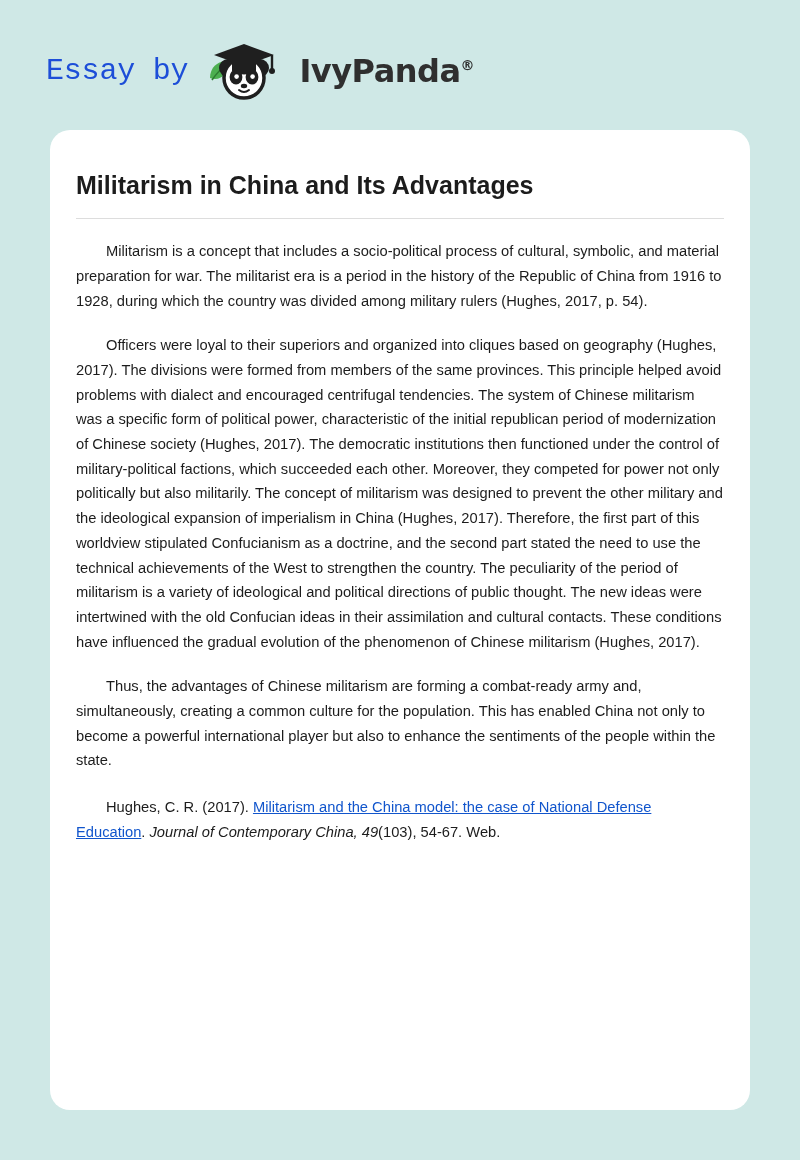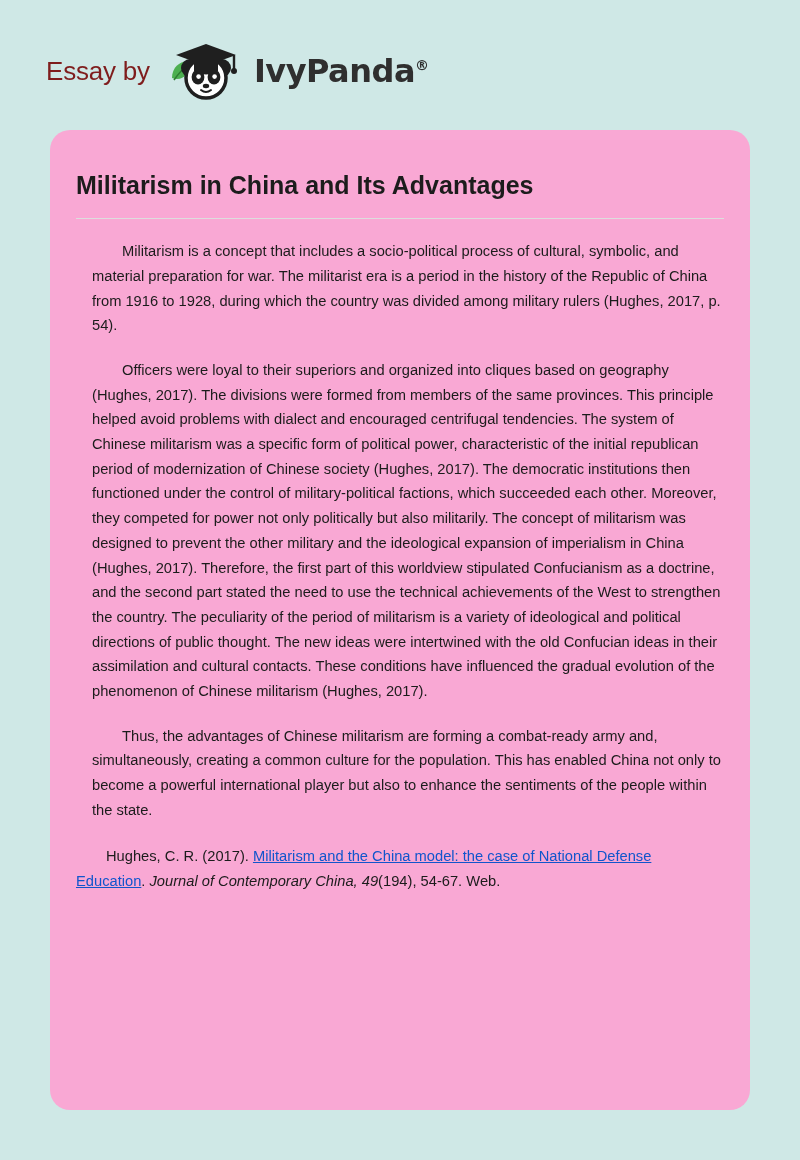--- a/index.html
+++ b/index.html
@@ -20,29 +20,29 @@
     position: relative;
   }
   
   .brand {
     display: flex;
     align-items: center;
     padding: 38px 0 0 46px;
     gap: 10px;
   }
   .brand-essay {
-    font-size: 26px;
-    color: #7f1d1d;
-    font-family: Liberation Sans, sans-serif;
+    font-size: 30px;
+    color: #1d4ed8;
+    font-family: Liberation Mono, monospace;
     letter-spacing: -0.2px;
   }
   .logo-wrap {
     display: flex;
     align-items: center;
-    gap: 8px;
+    gap: 15px;
   }
   .logo-mark {
     width: 86px;
     height: 66px;
     position: relative;
     display: block;
   }
   .logo-text {
     font-size: 32px;
     font-weight: bold;
@@ -53,21 +53,21 @@
   }
   .logo-text .reg {
     font-size: 14px;
     vertical-align: super;
     font-weight: bold;
   }
   
   .card {
     position: relative;
     margin: 26px 50px 0 50px;
-    background: #f9a8d4;
+    background: #ffffff;
     border-radius: 20px;
     padding: 40px 26px 60px 26px;
     box-sizing: border-box;
     min-height: 980px;
   }
   .doc-title {
     font-size: 25px;
     font-weight: bold;
     color: #1c1c1c;
     margin: 0 0 0 0;
@@ -99,21 +99,21 @@
   }
   .divider {
     border: 0;
     border-top: 1px solid #dddddd;
     margin: 17px 0 0 0;
   }
   .body-text p {
     font-size: 14.7px;
     line-height: 1.68;
     color: #1c1c1c;
-    margin: 20px 0 0 16px;
+    margin: 20px 0 0 0;
     text-indent: 30px;
     text-align: left;
   }
   .refs-title {
     font-size: 23px;
     font-weight: bold;
     color: #1c1c1c;
     margin: 36px 0 0 0;
   }
   .ref-entry {
@@ -175,16 +175,16 @@
 
     <hr class="divider">
 
     <div class="body-text">
       <p>Militarism is a concept that includes a socio-political process of cultural, symbolic, and material preparation for war. The militarist era is a period in the history of the Republic of China from 1916 to 1928, during which the country was divided among military rulers (Hughes, 2017, p. 54).</p>
       <p>Officers were loyal to their superiors and organized into cliques based on geography (Hughes, 2017). The divisions were formed from members of the same provinces. This principle helped avoid problems with dialect and encouraged centrifugal tendencies. The system of Chinese militarism was a specific form of political power, characteristic of the initial republican period of modernization of Chinese society (Hughes, 2017). The democratic institutions then functioned under the control of military-political factions, which succeeded each other. Moreover, they competed for power not only politically but also militarily. The concept of militarism was designed to prevent the other military and the ideological expansion of imperialism in China (Hughes, 2017). Therefore, the first part of this worldview stipulated Confucianism as a doctrine, and the second part stated the need to use the technical achievements of the West to strengthen the country. The peculiarity of the period of militarism is a variety of ideological and political directions of public thought. The new ideas were intertwined with the old Confucian ideas in their assimilation and cultural contacts. These conditions have influenced the gradual evolution of the phenomenon of Chinese militarism (Hughes, 2017).</p>
       <p>Thus, the advantages of Chinese militarism are forming a combat-ready army and, simultaneously, creating a common culture for the population. This has enabled China not only to become a powerful international player but also to enhance the sentiments of the people within the state.</p>
     </div>
 
 
-    <p class="ref-entry"><span>Hughes, C. R. (2017). </span><a class="ref-link" href="#">Militarism and the China model: the case of National Defense Education</a><span>. </span><span class="ref-italic">Journal of Contemporary China, 49</span><span>(194), 54-67. Web.</span></p>
+    <p class="ref-entry"><span>Hughes, C. R. (2017). </span><a class="ref-link" href="#">Militarism and the China model: the case of National Defense Education</a><span>. </span><span class="ref-italic">Journal of Contemporary China, 49</span><span>(103), 54-67. Web.</span></p>
 
   </div>
 </div>
 
 </body></html>

